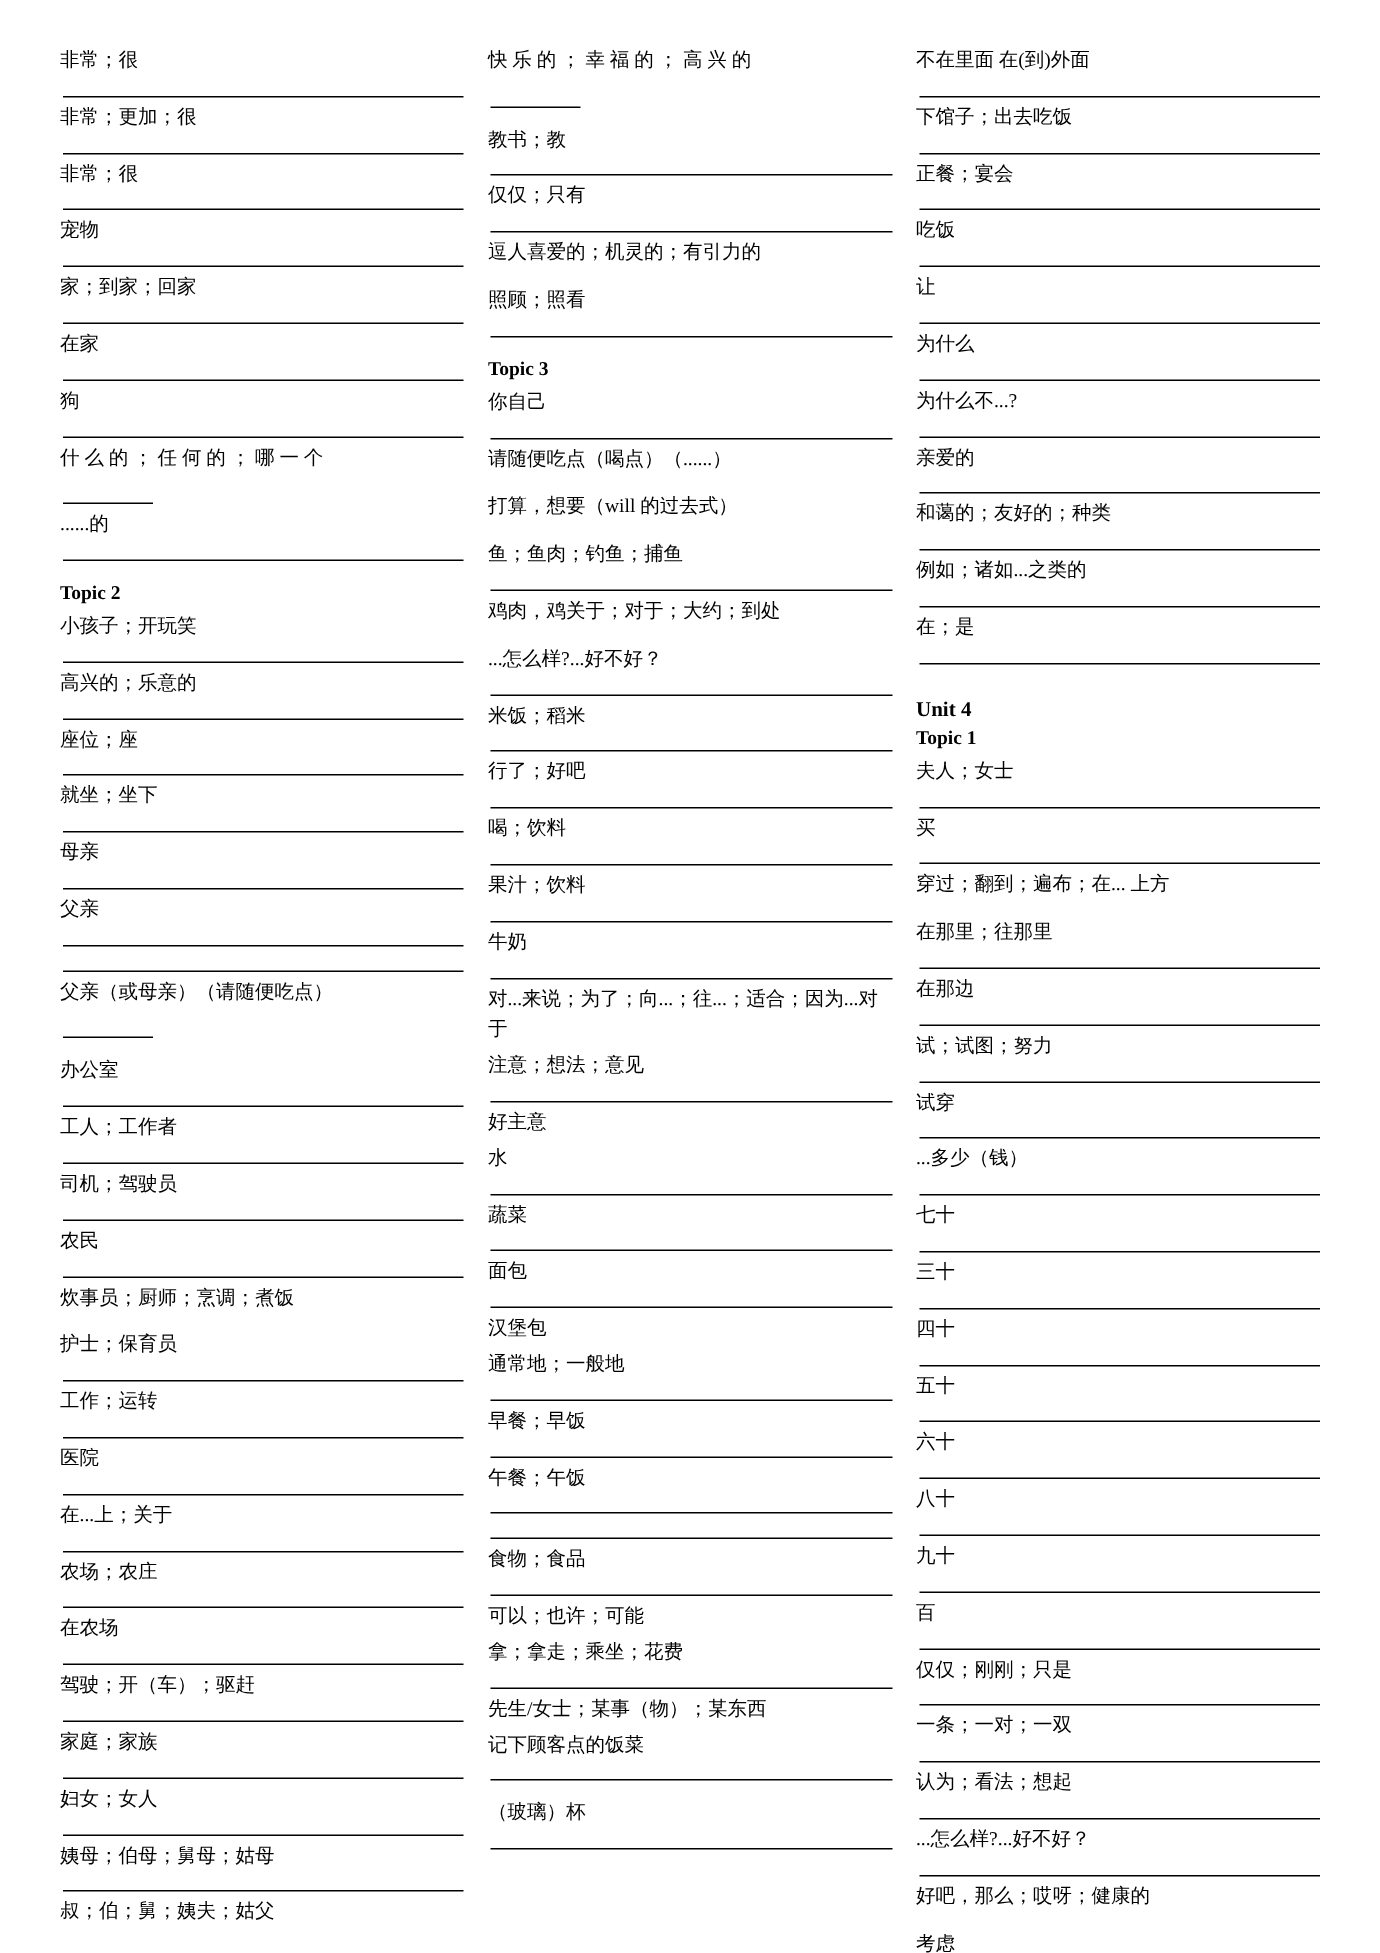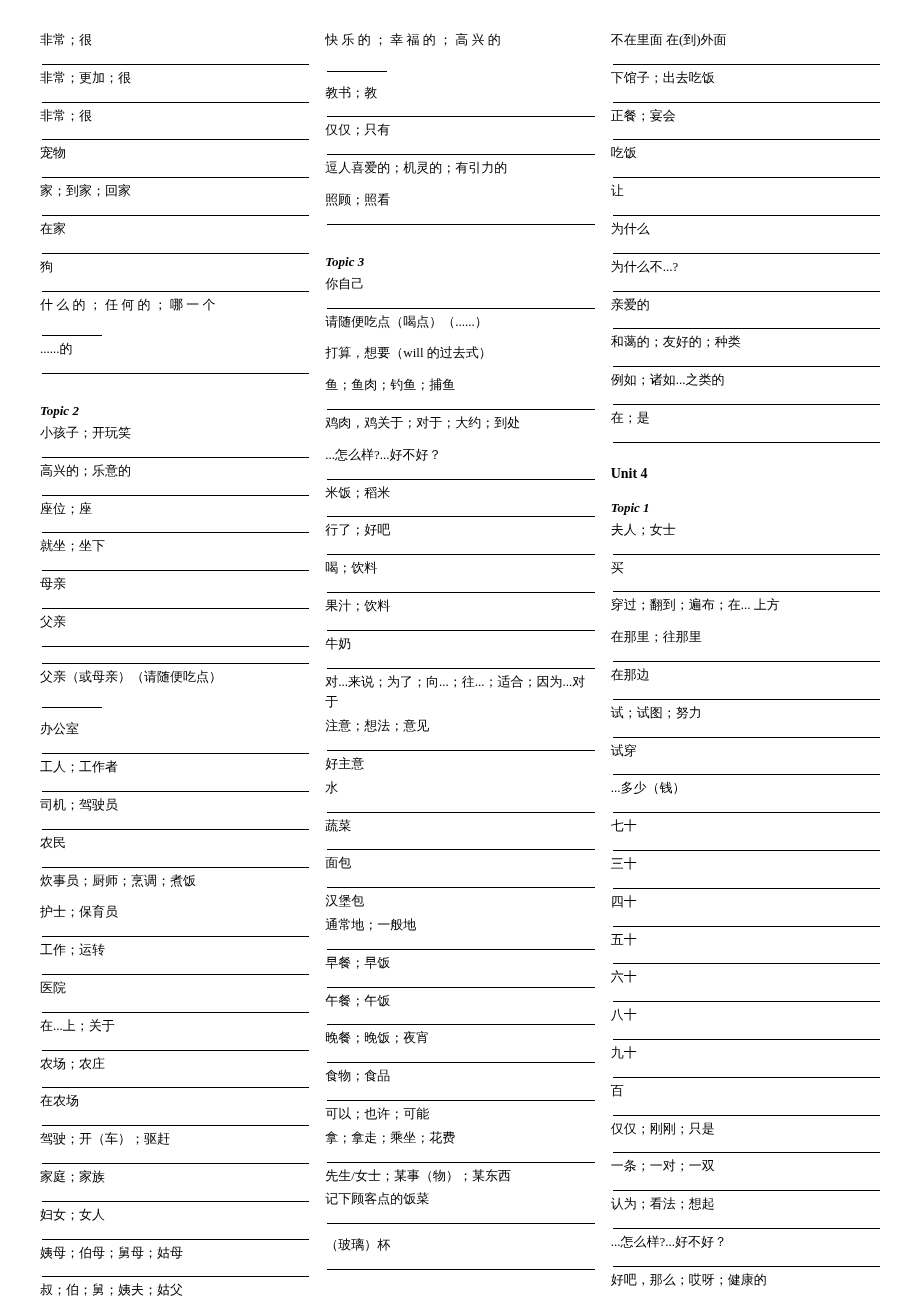--- a/index.html
+++ b/index.html
@@ -59,30 +59,29 @@
       margin-left: 2px;
     }
 
     .blank-long {
       min-width: 90px;
     }
 
     .topic-heading {
       font-weight: bold;
       font-size: 13px;
-      margin-top: 18px;
+      margin-top: 2px;
       margin-bottom: 4px;
-      font-style: italic;
     }
 
     .unit-heading {
       font-weight: bold;
       font-size: 14px;
       margin-top: 12px;
-      margin-bottom: 16px;
+      margin-bottom: 2px;
     }
 
     .spacer {
       height: 8px;
     }
   </style>
 </head>
 <body>
 
 <div class="page">
@@ -321,21 +320,20 @@
         </div>
         <div class="entry">
           <span>早餐；早饭</span>
           <span class="blank"></span>
         </div>
         <div class="entry">
           <span>午餐；午饭</span>
           <span class="blank"></span>
         </div>
         <div class="entry">
-          <span>晚餐；晚饭；夜宵</span>
           <span class="blank"></span>
         </div>
         <div class="entry">
           <span>食物；食品</span>
           <span class="blank"></span>
         </div>
         <div class="entry">
           <span>可以；也许；可能</span>
         </div>
         <div class="entry">

